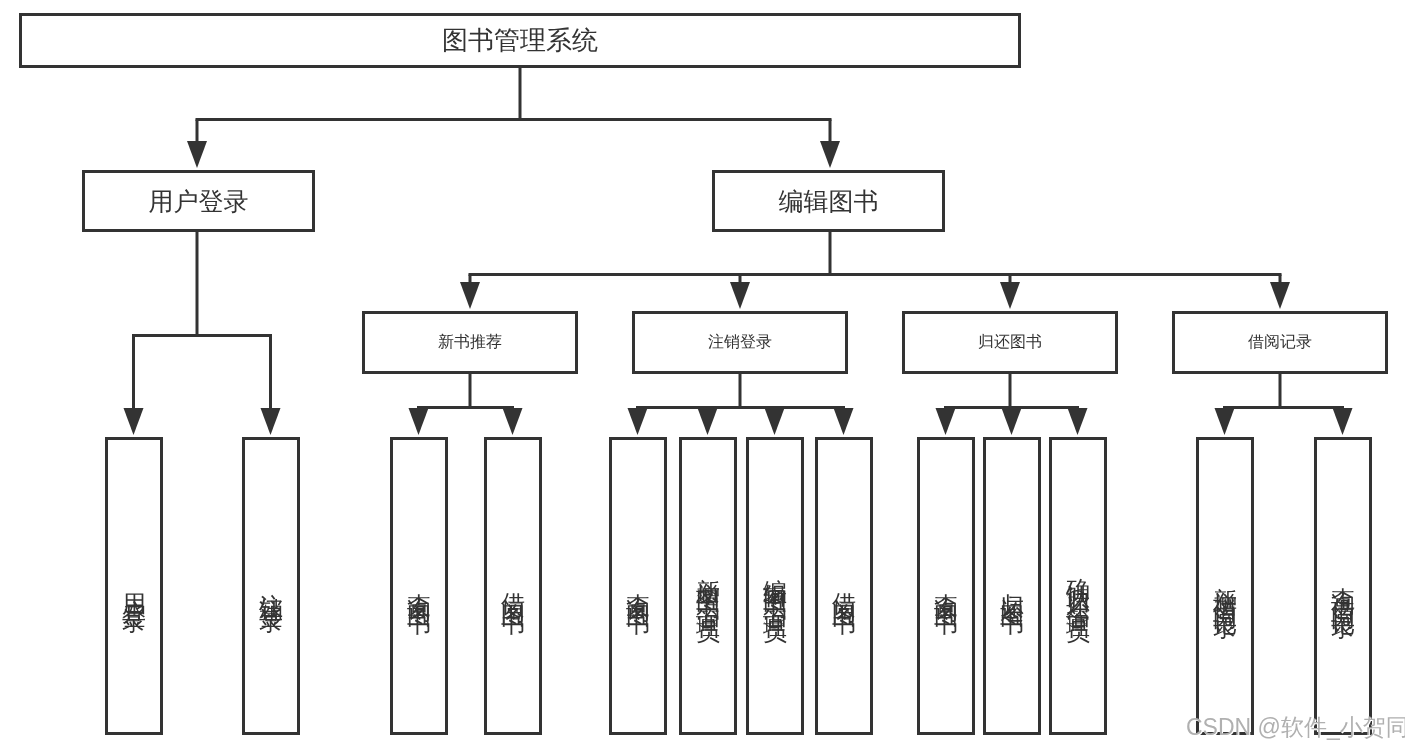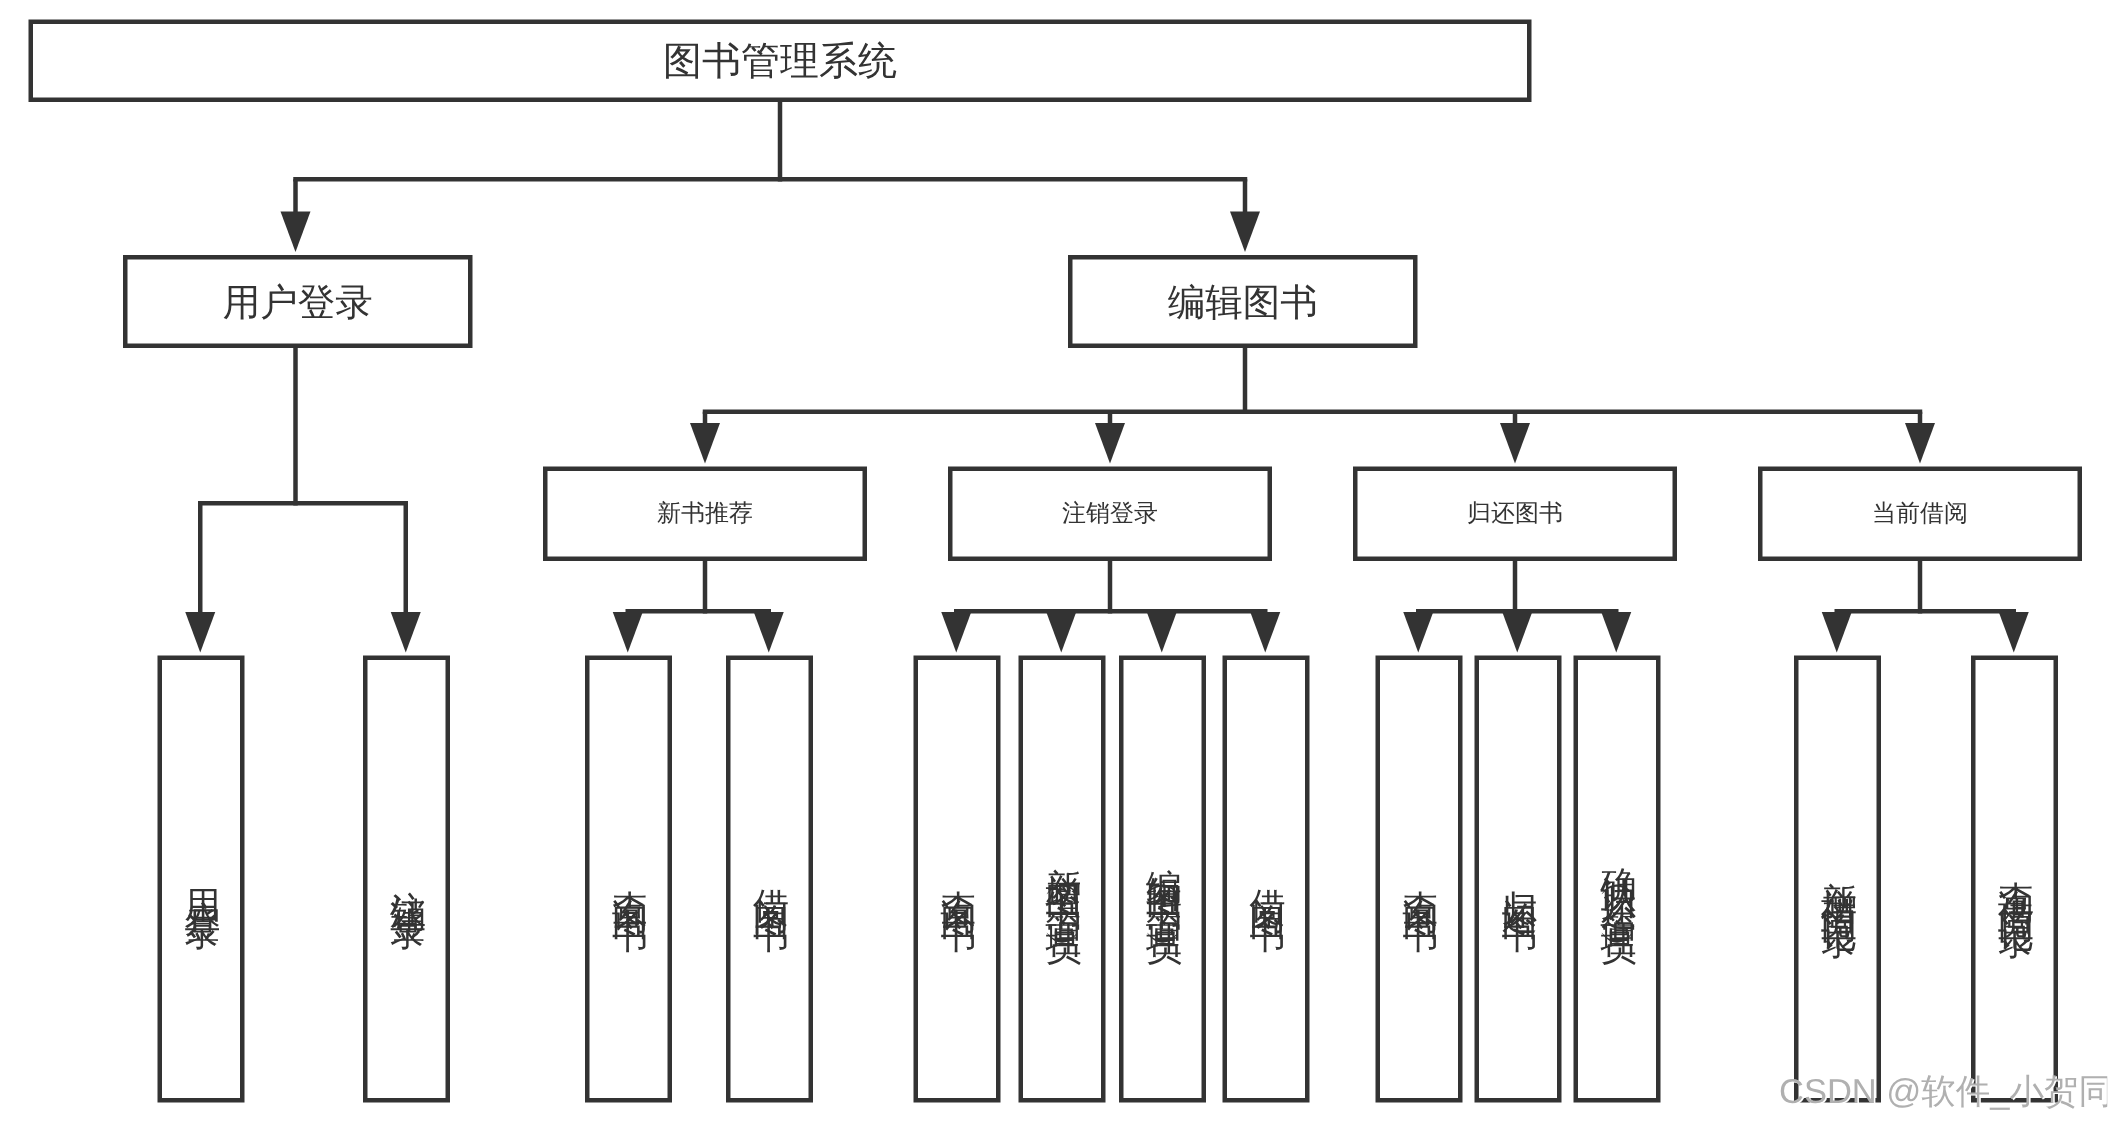--- a/index.html
+++ b/index.html
@@ -131,21 +131,21 @@
   <div class="node node-l3" style="left:362px">
     <span>新书推荐</span>
   </div>
   <div class="node node-l3" style="left:632px">
     <span>注销登录</span>
   </div>
   <div class="node node-l3" style="left:902px">
     <span>归还图书</span>
   </div>
   <div class="node node-l3" style="left:1172px">
-    <span>当前借阅</span>
+    <span>借阅记录</span>
   </div>
 
   <div class="leaf" style="left:105px">
     <span class="vtext">用户登录</span>
   </div>
   <div class="leaf" style="left:242px">
     <span class="vtext">注销登录</span>
   </div>
   <div class="leaf" style="left:390px">
     <span class="vtext">查询图书</span>

